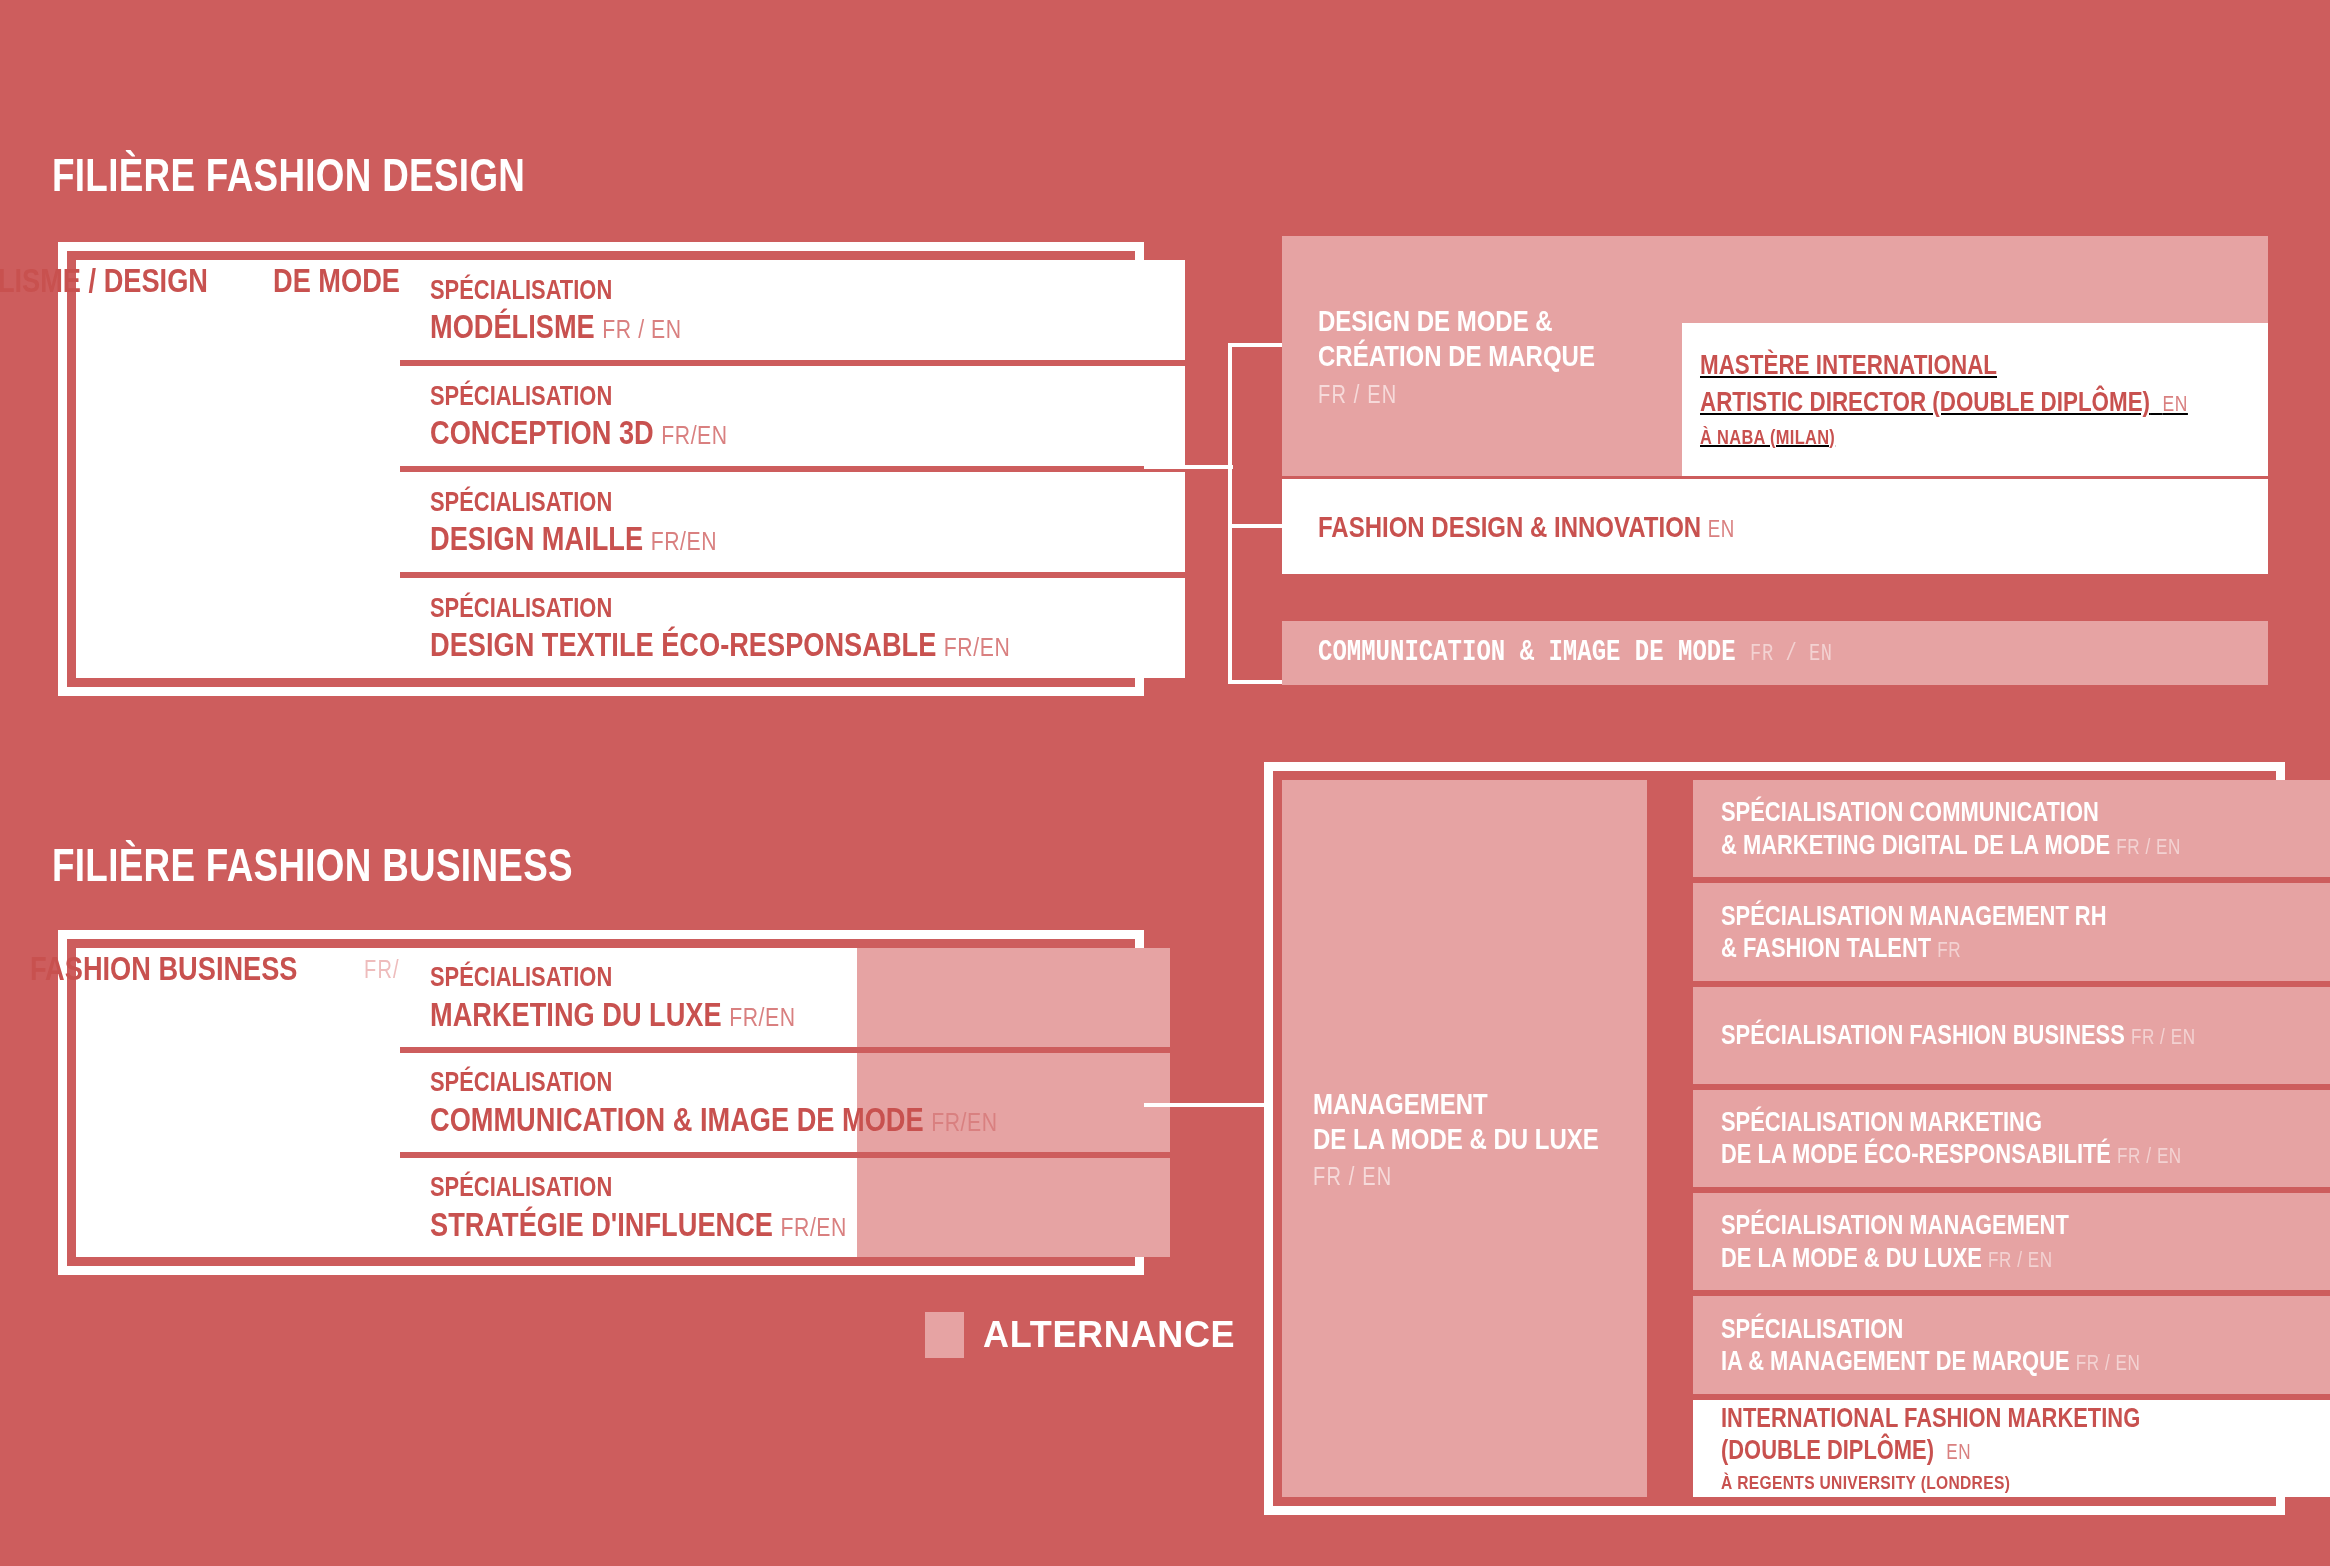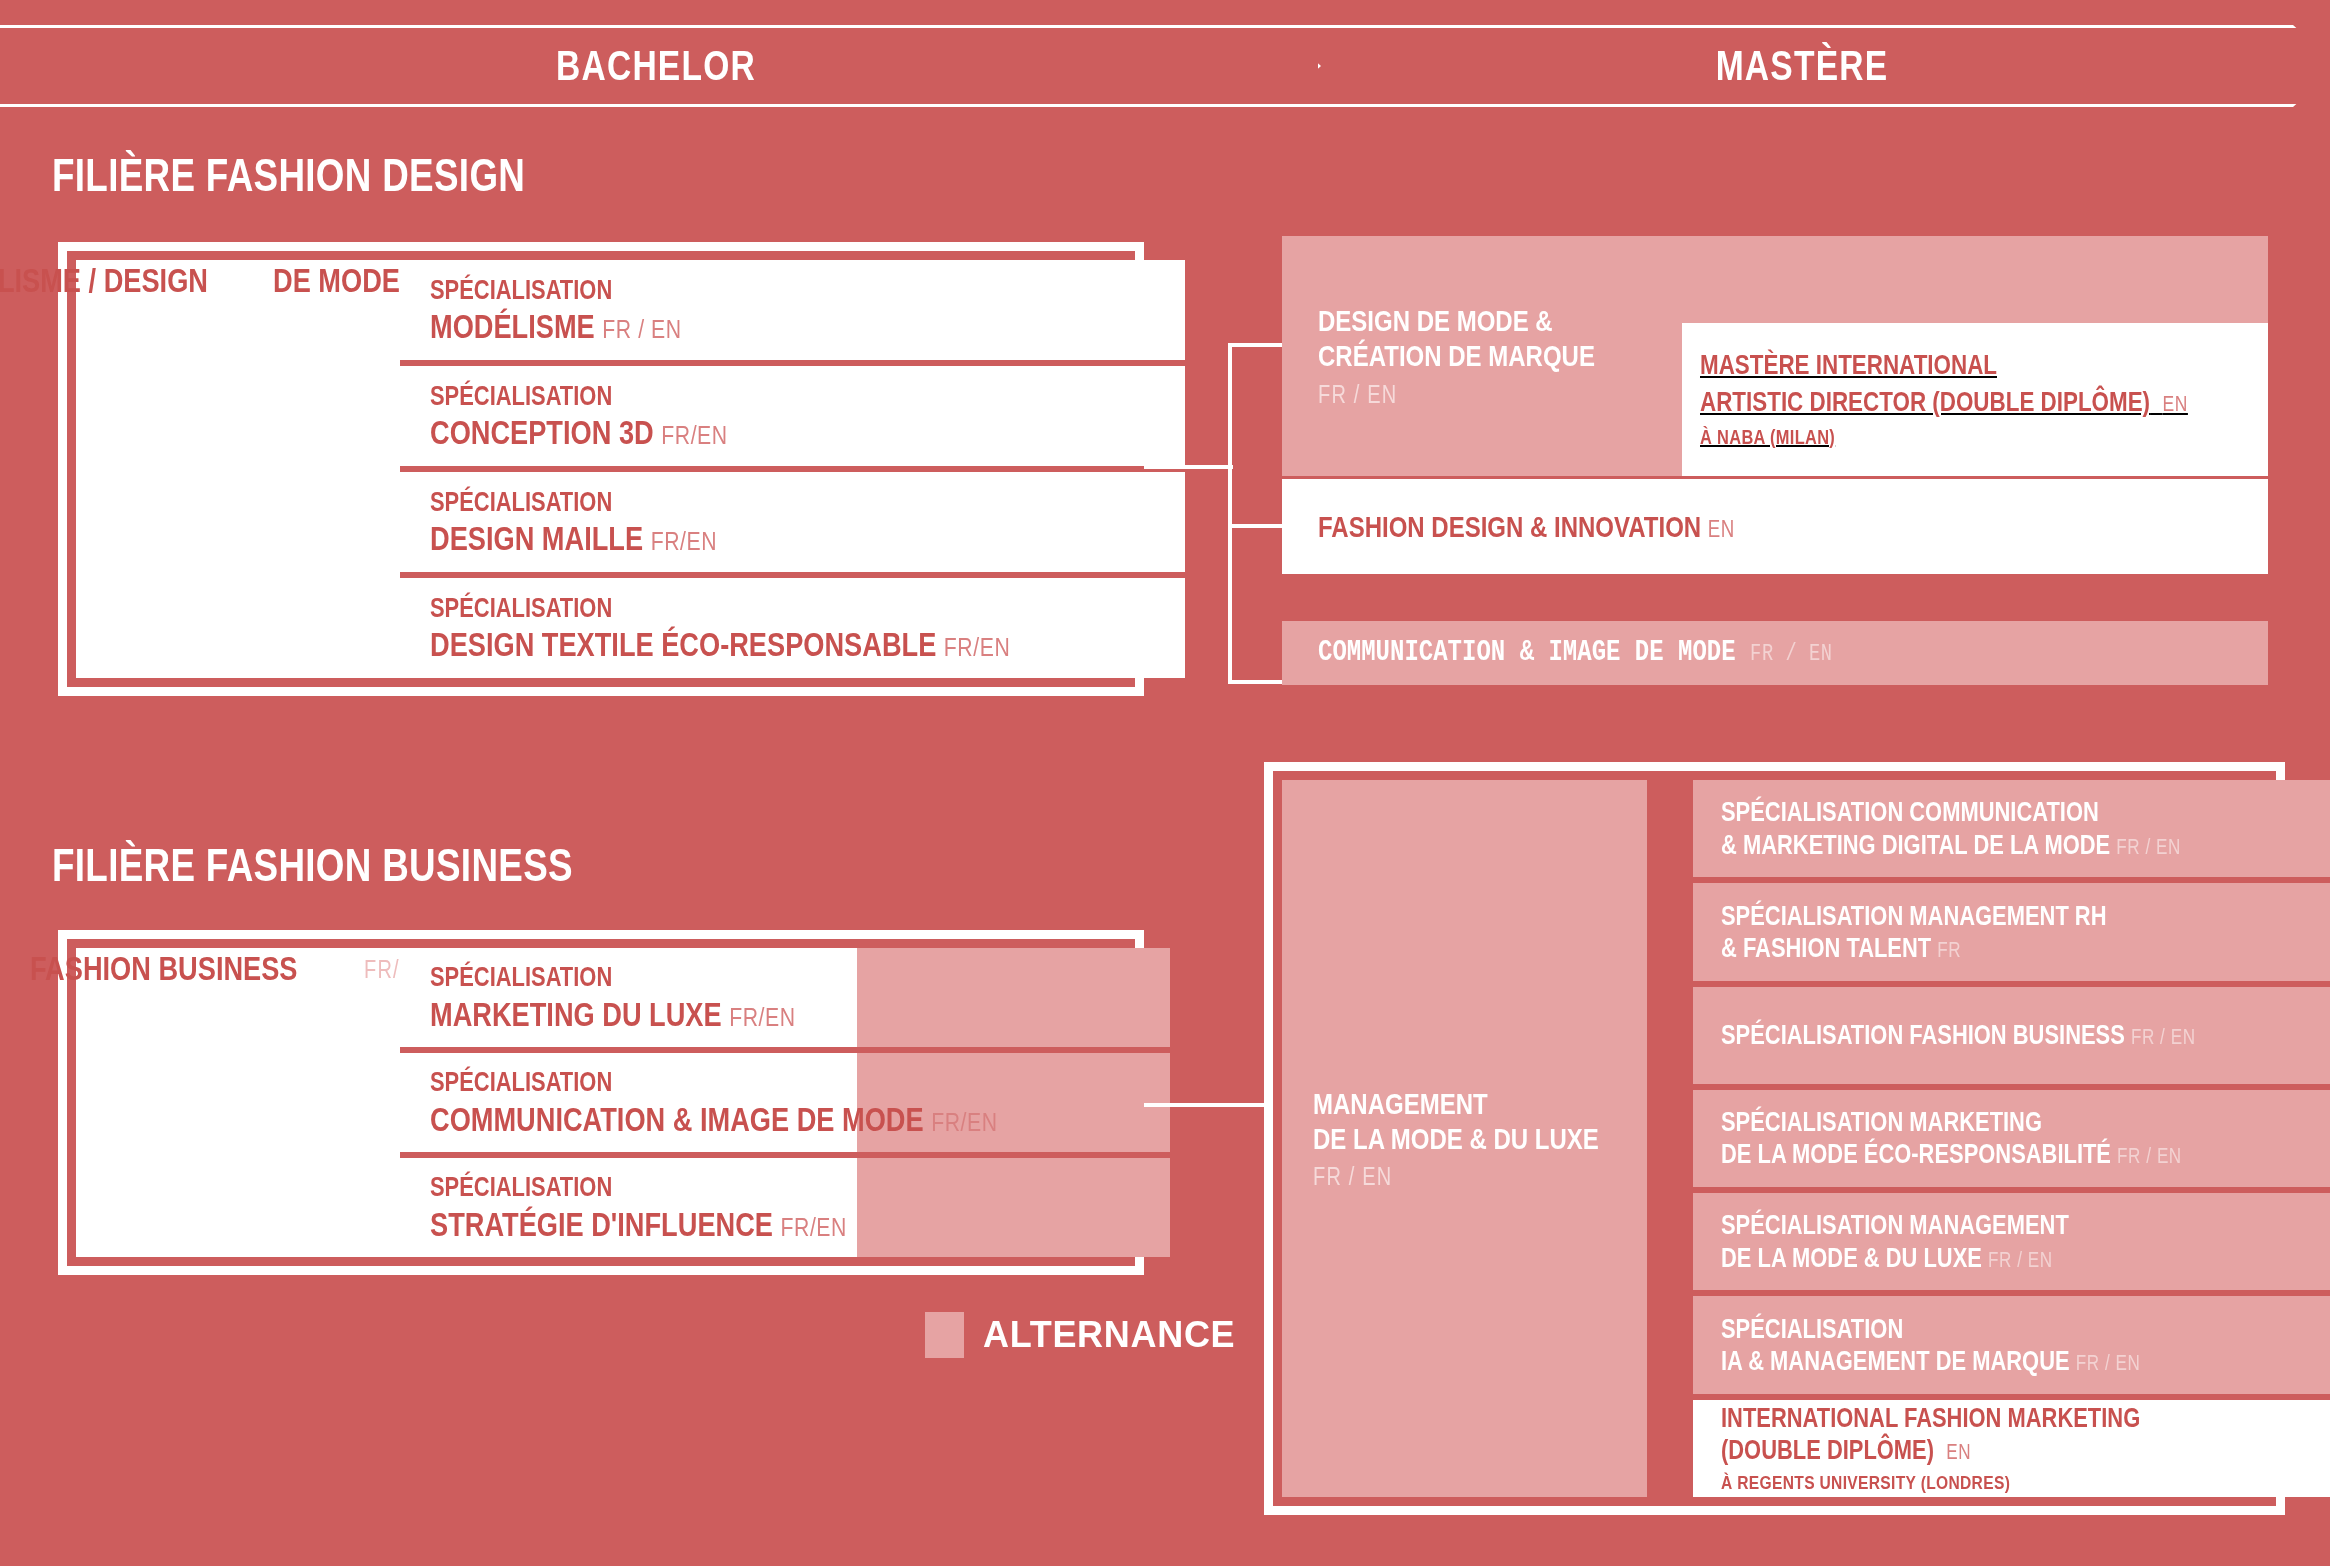--- a/index.html
+++ b/index.html
@@ -125,26 +125,20 @@
   
   #legend{left:925px;top:1312px;display:flex;align-items:center;gap:19px;}
   #legend .swatch{width:39px;height:46px;background:#e6a3a3;}
   #legend .ltext{color:#fff;font-size:36px;font-weight:700;letter-spacing:0.7px;}
 </style>
 </head>
 <body>
 
 <div class="canvas">
 
-  <div class="abs banner">
-    <div class="seg seg-bachelor"></div>
-    <div class="seg seg-master"></div>
-    <div class="banner-label lbl-bachelor">BACHELOR</div>
-    <div class="banner-label lbl-master">MASTÈRE</div>
-  </div>
 
   <div class="abs section-title" id="t-design">FILIÈRE FASHION DESIGN</div>
 
   <div class="abs bach-frame" id="frame-design">
     <div class="bach-inner">
       <div class="bach-left">
         <div class="red-cond f38">STYLISME / DESIGN</div>
         <div class="red-cond f38">DE MODE</div>
         <div class="lang-line" style="margin-top:7.4px">FR / EN</div>
       </div>

